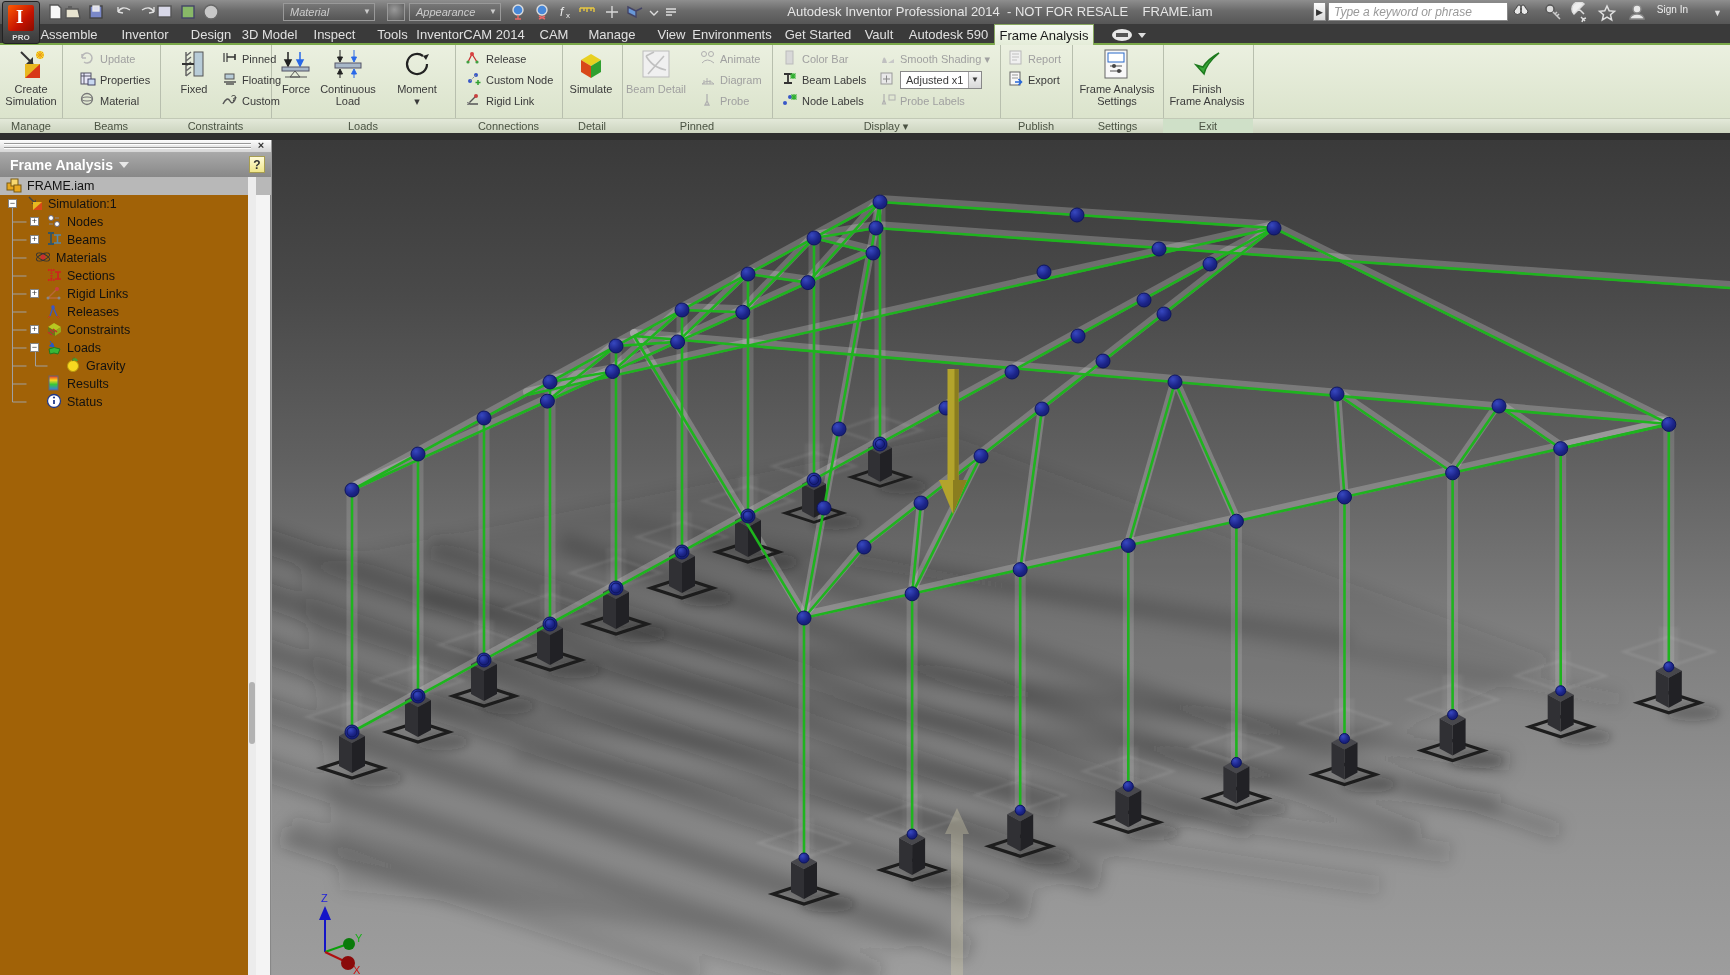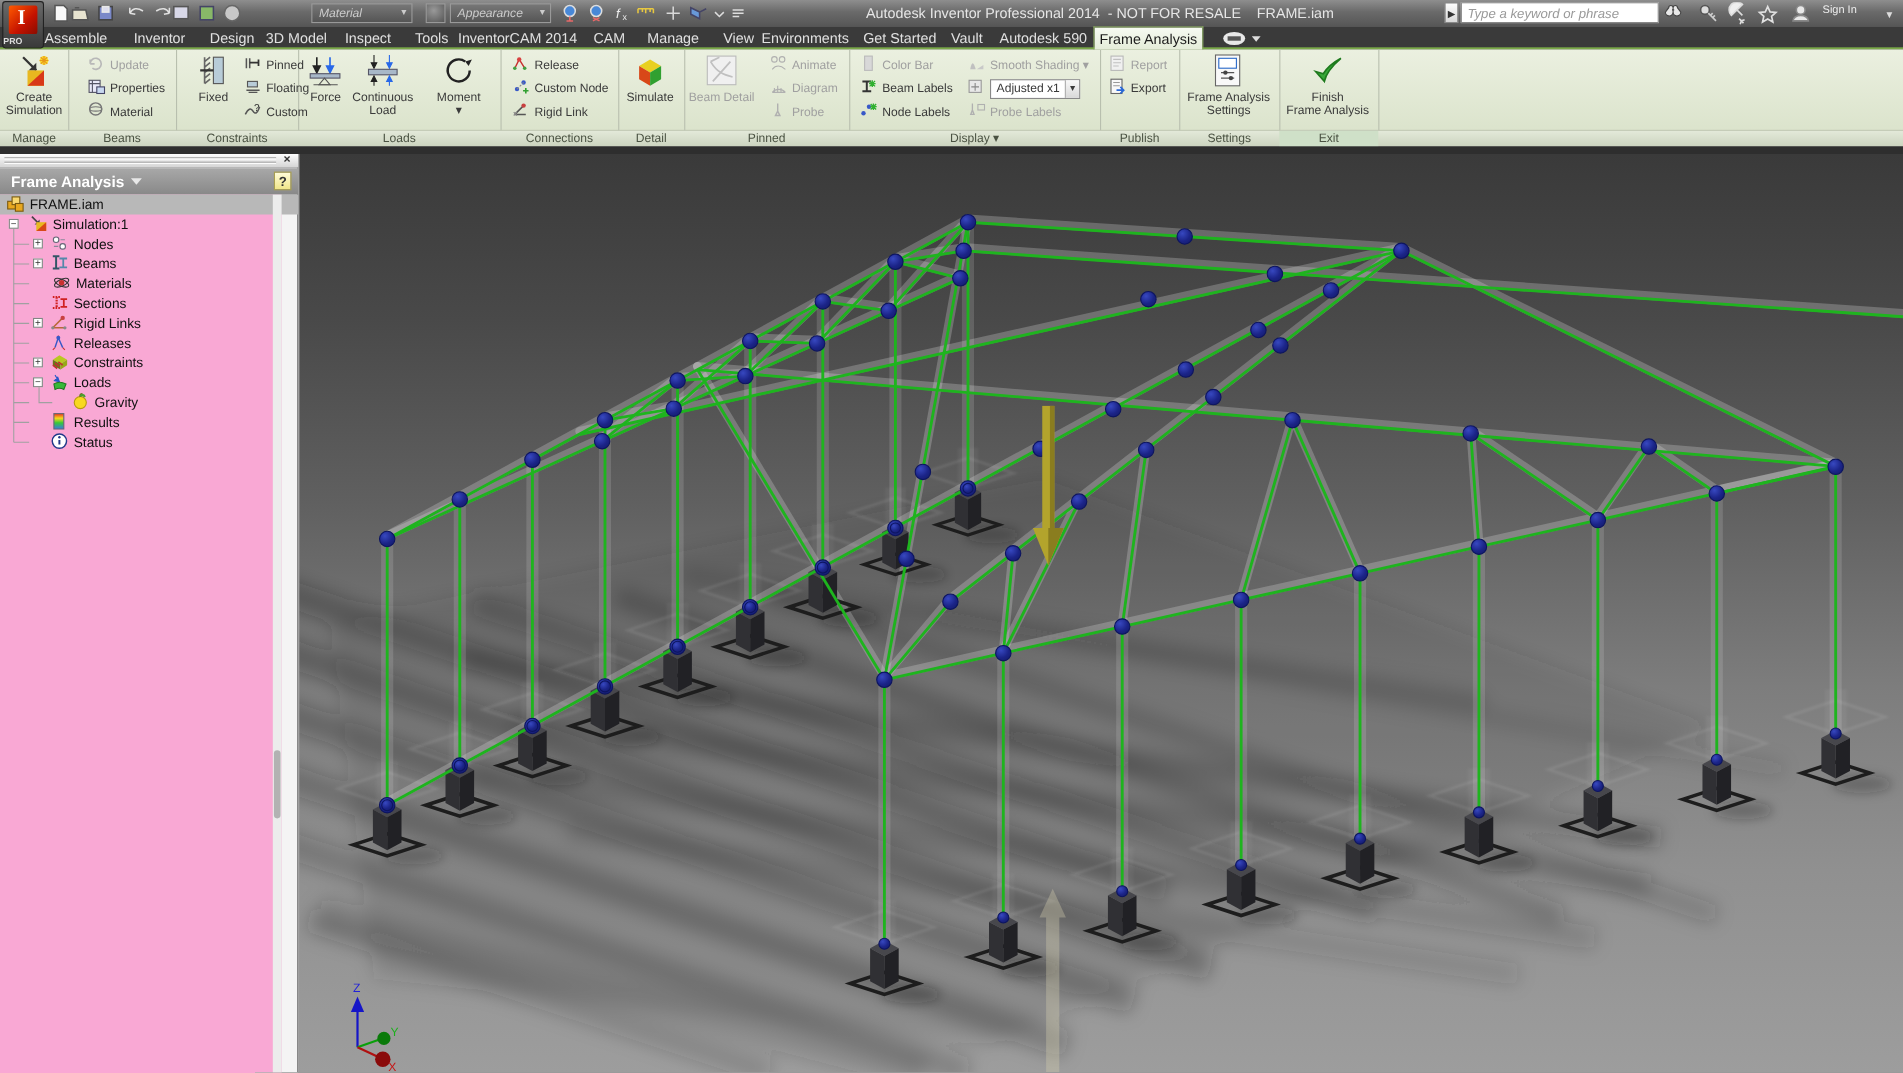--- a/index.html
+++ b/index.html
@@ -1,19 +1,19 @@
 <!DOCTYPE html>
 <html><head><meta charset="utf-8"><style>
 *{margin:0;padding:0;box-sizing:border-box}
 body{width:1730px;height:975px;overflow:hidden;font-family:"Liberation Sans",sans-serif;position:relative;background:#9a9a9a}
 .titlebar{position:absolute;left:0;top:0;width:1730px;height:24px;background:linear-gradient(#8e8e8e,#6a6a6a 45%,#565656);}
 .apbtn{position:absolute;left:2px;top:1px;width:38px;height:43px;background:linear-gradient(#6a6a6a,#3a3a3a);border:1px solid #222;border-radius:3px;z-index:5}
 .apbtn .ig{position:absolute;left:5px;top:3px;width:26px;height:26px;background:linear-gradient(135deg,#ff5a00,#c41200 60%,#8a0c00);border-radius:2px}
 .apbtn .ig:after{content:"I";position:absolute;left:8px;top:1px;color:#fff;font-weight:bold;font-size:19px;font-family:"Liberation Serif",serif}
-.apbtn .pro{position:absolute;left:0;bottom:1px;width:100%;font-size:8px;color:#ddd;font-weight:bold}
+.apbtn .pro{position:absolute;left:0;bottom:1px;width:100%;text-align:center;font-size:8px;color:#ddd;font-weight:bold}
 .title{position:absolute;top:0;left:700px;width:600px;height:24px;text-align:center;line-height:24px;color:#e6e6e6;font-size:13px;white-space:nowrap}
 .search{position:absolute;right:222px;top:2px;width:180px;height:19px;background:#fff;border:1px solid #888;font-style:italic;color:#999;font-size:12px;padding:1px 5px;line-height:16px}
 .sexp{position:absolute;right:404px;top:2px;width:13px;height:19px;background:linear-gradient(#fdfdfd,#d8d8d8);border:1px solid #888;color:#333;font-size:9px;text-align:center;line-height:18px}
 .signin{position:absolute;right:42px;top:4px;color:#eee;font-size:10px}
 .tabs{position:absolute;left:0;top:24px;width:1730px;height:21px;background:#3a3a3a;border-bottom:2px solid #7aa848}
 .tab{position:absolute;top:24px;height:21px;color:#e0e0e0;font-size:13px;line-height:21px;text-align:center;white-space:nowrap}
 .tab.active{background:linear-gradient(#f6faf2,#e4ecd8);color:#1a1a1a;border:1px solid #88a860;border-bottom:none;font-weight:normal;z-index:3}
 .ribbon{position:absolute;left:0;top:45px;width:1730px;height:88px;background:linear-gradient(#ebf0e0,#d8e1c8)}
 .rseam{position:absolute;top:45px;height:88px;width:1px;background:#b8bfae}
 .glabels{position:absolute;left:0;top:118px;width:1730px;height:15px;background:linear-gradient(#e3e9d9,#ccd4bf);border-top:1px solid #c2c9b6}
@@ -25,21 +25,21 @@
 .smbtn .sic{display:inline-block;width:16px;height:14px;vertical-align:-2px;margin-right:4px;position:relative}
 .gray{color:#a0a0a0}
 .browser{position:absolute;left:0;top:140px;width:271px;height:835px;background:#f4f4f4;border-right:1px solid #888}
 .bgrip{position:absolute;left:0;top:0;width:271px;height:13px;background:linear-gradient(#fdfdfd,#d5d5d5);border-bottom:1px solid #aaa}
 .bgrip .gl{position:absolute;left:4px;right:20px;top:3px;height:2px;border-top:1px solid #999;border-bottom:1px solid #fff}
 .bgrip .gl2{top:7px}
 .bx{position:absolute;right:3px;top:0px;width:14px;height:12px;font-size:11px;line-height:11px;text-align:center;color:#333;font-weight:bold}
 .bhead{position:absolute;left:0;top:13px;width:271px;height:24px;background:linear-gradient(#a8a8a8,#888888);color:#fff;font-weight:bold;font-size:14px;line-height:24px;padding-left:10px}
 .bhead .tri{display:inline-block;width:0;height:0;border-left:5px solid transparent;border-right:5px solid transparent;border-top:6px solid #e8e8e8;margin-left:6px;vertical-align:2px}
 .bhelp{position:absolute;right:6px;top:3px;width:16px;height:17px;background:linear-gradient(#fffbd8,#f0e68a);border:1px solid #a89e50;color:#333;font-size:12px;font-weight:bold;text-align:center;line-height:16px}
-.btree{position:absolute;left:0;top:37px;width:256px;bottom:0;background:#f9a8d4;font-size:12.5px;color:#111}
+.btree{position:absolute;left:0;top:37px;width:256px;bottom:0;background:#a16207;font-size:12.5px;color:#111}
 .trow{position:absolute;left:0;height:18px;line-height:18px;white-space:nowrap}
 .seln{position:absolute;left:0;top:0;width:271px;height:18px;background:#b8b8b8}
 .ticon{display:inline-block;width:16px;height:16px;vertical-align:-3px;margin-right:5px;position:relative}
 .pm{position:absolute;width:9px;height:9px;background:#fff;border:1px solid #848484;font-size:9px;line-height:7px;text-align:center;color:#333}
 .viewport{position:absolute;left:272px;top:140px;width:1458px;height:835px;overflow:hidden}
 svg text{font-family:"Liberation Sans",sans-serif}
 </style></head><body>
 
 <div class="titlebar"></div>
 <div class="apbtn">
@@ -320,21 +320,21 @@
             <circle cx="5" cy="5" r="2.5" fill="#fff" stroke="#667"></circle>
             <circle cx="11" cy="11" r="2.5" fill="#fff" stroke="#667"></circle>
             <path d="M3 11 h4 M9 5 h4" stroke="#889"></path>
           </svg></span>Nodes</div>
       <div class="pm" style="left:30px;top:40px">+</div>
       <div class="trow" style="top:54px;left:46px"><span class="ticon"><svg width="17" height="16">
             <path d="M2 2 h6 M2 13 h6 M5 2 v11" stroke="#356" stroke-width="1.8"></path>
             <path d="M8 4 h7 M8 12 h7 M11.5 4 v8" stroke="#58a" stroke-width="1.6"></path>
           </svg></span>Beams</div>
       <div class="pm" style="left:30px;top:58px">+</div>
-      <div class="trow" style="top:72px;left:48px"><span class="ticon"><svg width="17" height="16">
+      <div class="trow" style="top:72px;left:35px"><span class="ticon"><svg width="17" height="16">
             <ellipse cx="8" cy="8" rx="7" ry="3" fill="none" stroke="#333" transform="rotate(-25 8 8)"></ellipse>
             <ellipse cx="8" cy="8" rx="7" ry="3" fill="none" stroke="#333" transform="rotate(25 8 8)"></ellipse>
             <circle cx="8" cy="8" r="2.5" fill="#c83030"></circle>
           </svg></span>Materials</div>
       <div class="trow" style="top:90px;left:46px"><span class="ticon"><svg width="17" height="16">
             <path d="M2 3 h7 M2 13 h7 M5.5 3 v10" stroke="#d02020" stroke-width="2" stroke-dasharray="1.5 1"></path>
             <path d="M9 5 h6 M9 12 h6 M12 5 v7" stroke="#d02020" stroke-width="1.6"></path>
           </svg></span>Sections</div>
       <div class="trow" style="top:108px;left:46px"><span class="ticon"><svg width="17" height="16">
             <path d="M2 13 h11 M2 13 l9 -9" stroke="#b86838" stroke-width="1.4"></path>

